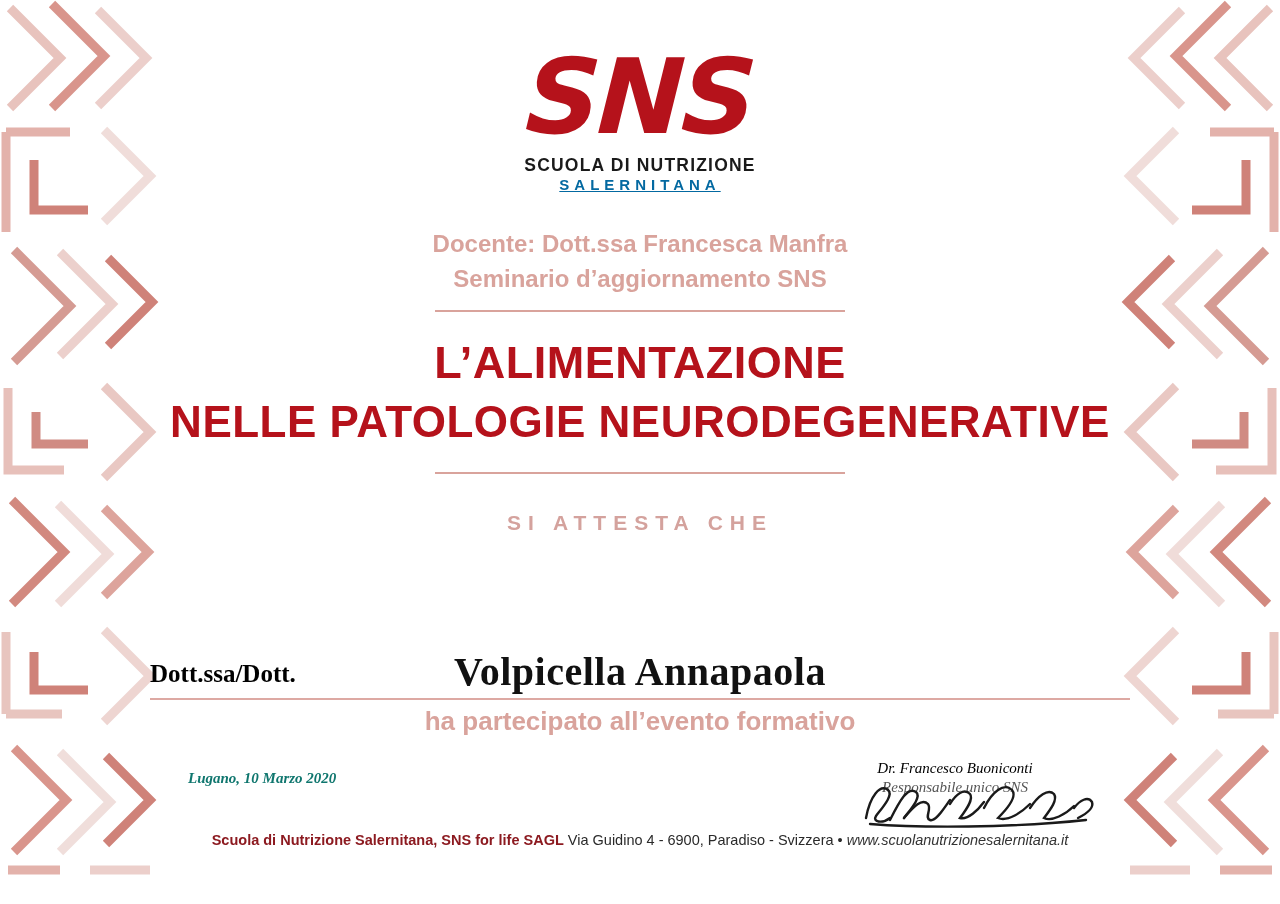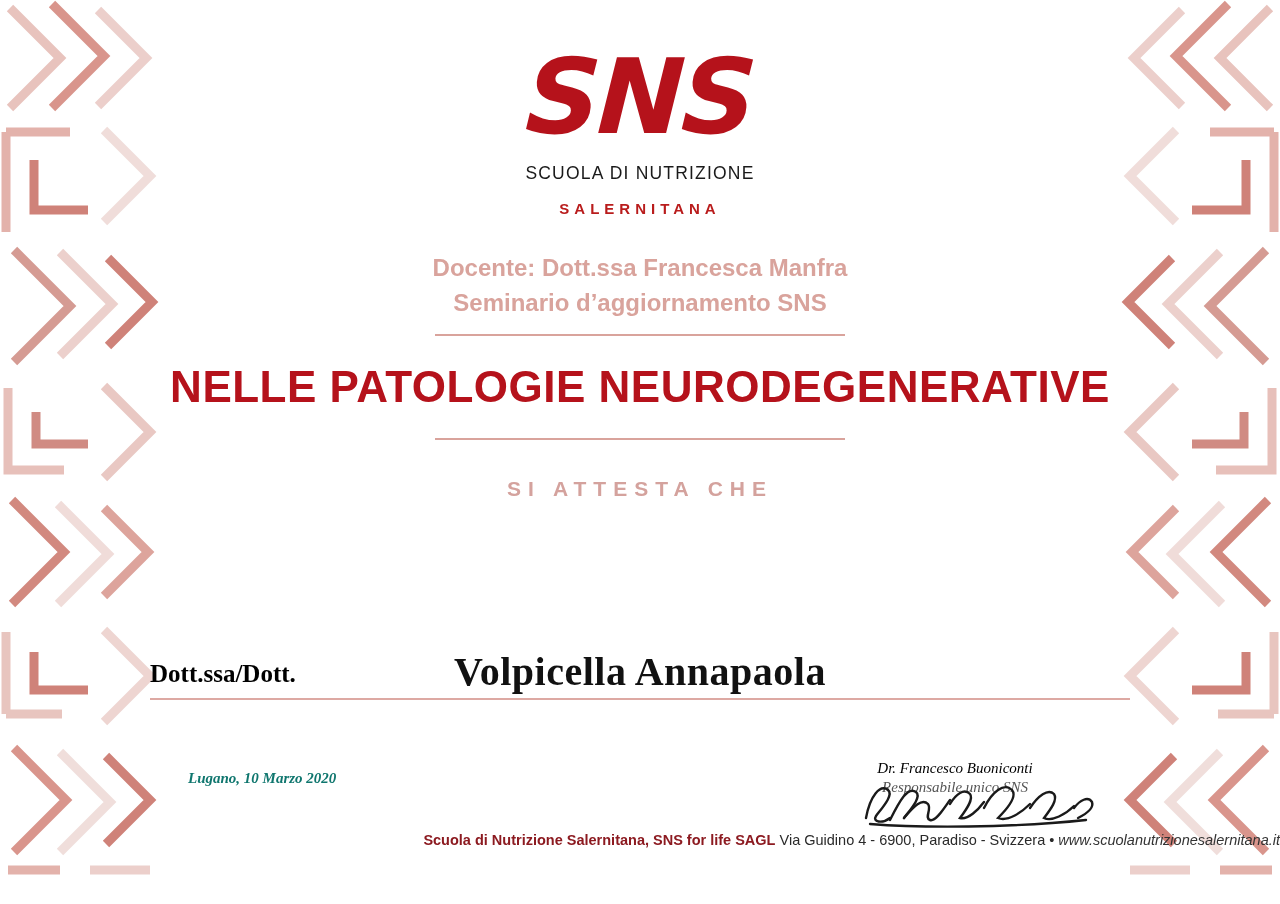--- a/index.html
+++ b/index.html
@@ -54,32 +54,33 @@
     font-weight: 700;
     font-size: 104px;
     line-height: 0.95;
     letter-spacing: -3px;
     color: #b5121b;
     font-style: italic;
     transform: skewX(-3deg);
     display: inline-block;
   }
   .logo-sub1 {
-    margin-top: 16px;
+    margin-top: 8px;
     font-size: 17.5px;
-    font-weight: 400;
+    font-weight: 700;
     letter-spacing: 1.2px;
     color: #1a1a1a;
   }
   .logo-sub2 {
-    margin-top: 16px;
+    margin-top: 0;
     font-size: 15px;
     font-weight: 700;
     letter-spacing: 5px;
-    color: #b91c1c;
+    color: #0369a1;
+    text-decoration: underline;
   }
 
   
   .seminar {
     margin-top: 34px;
     text-align: center;
     color: #d9a39c;
     font-size: 24px;
     font-weight: 700;
     line-height: 1.45;
@@ -202,21 +203,21 @@
     width: 240px;
     height: 54px;
   }
 
   
   .footer {
     position: absolute;
     left: 0;
     right: 0;
     top: 832px;
-    text-align: right;
+    text-align: center;
     font-size: 14.5px;
     color: #2a2a2a;
   }
   .footer .f-bold {
     font-weight: 700;
     color: #8c1a20;
   }
   .footer .f-url {
     font-style: italic;
     color: #333333;
@@ -315,33 +316,35 @@
     </div>
 
     <div class="seminar">
       <div>Docente: Dott.ssa Francesca Manfra</div>
       <div>Seminario d’aggiornamento SNS</div>
     </div>
 
     <div class="rule"></div>
 
     <div class="title">
+      <span class="line1">L’ALIMENTAZIONE</span>
       <span class="line2">NELLE PATOLOGIE NEURODEGENERATIVE</span>
     </div>
 
     <div class="rule lower"></div>
 
     <div class="attests">SI ATTESTA CHE</div>
 
     <div class="recipient-row">
       <div class="salutation">Dott.ssa/Dott.</div>
       <div class="recipient-name">Volpicella Annapaola</div>
       <div class="recipient-line"></div>
     </div>
 
+    <div class="participated">ha partecipato all’evento formativo</div>
 
     <div class="place-date">Lugano, 10 Marzo 2020</div>
 
     <div class="sign-block">
       <div class="sign-name">Dr. Francesco Buoniconti</div>
       <div class="sign-role">Responsabile unico SNS</div>
       <svg class="sign-scribble" viewBox="0 0 240 54" xmlns="http://www.w3.org/2000/svg" aria-hidden="true">
         <g fill="none" stroke="#1a1a1a" stroke-width="2.4" stroke-linecap="round">
           <path d="M6 40 C10 18, 20 6, 28 12 C34 17, 22 30, 16 38 C12 44, 22 46, 30 40"></path>
           <path d="M30 42 C40 22, 48 8, 56 14 C62 19, 50 32, 44 40"></path>

